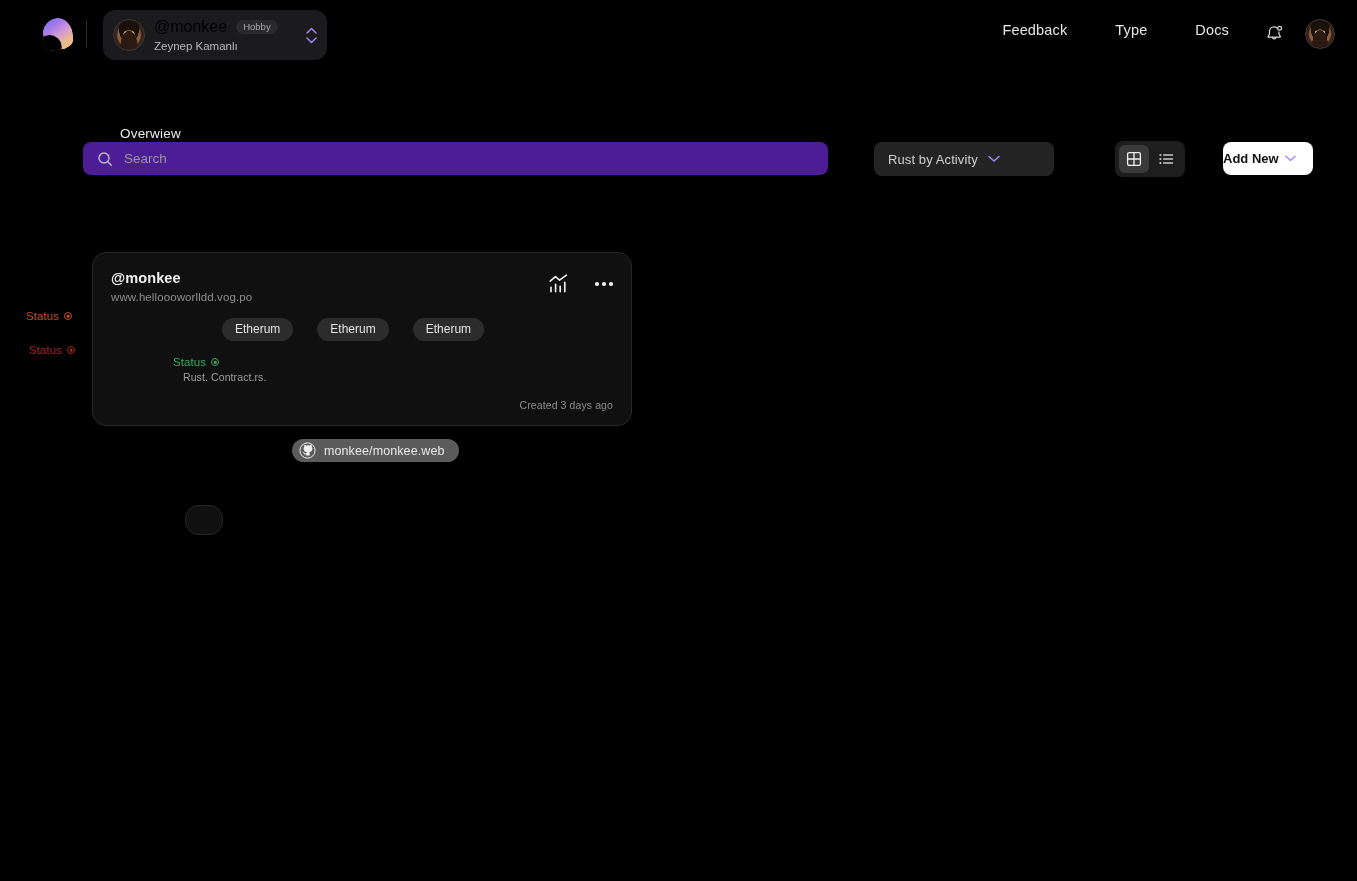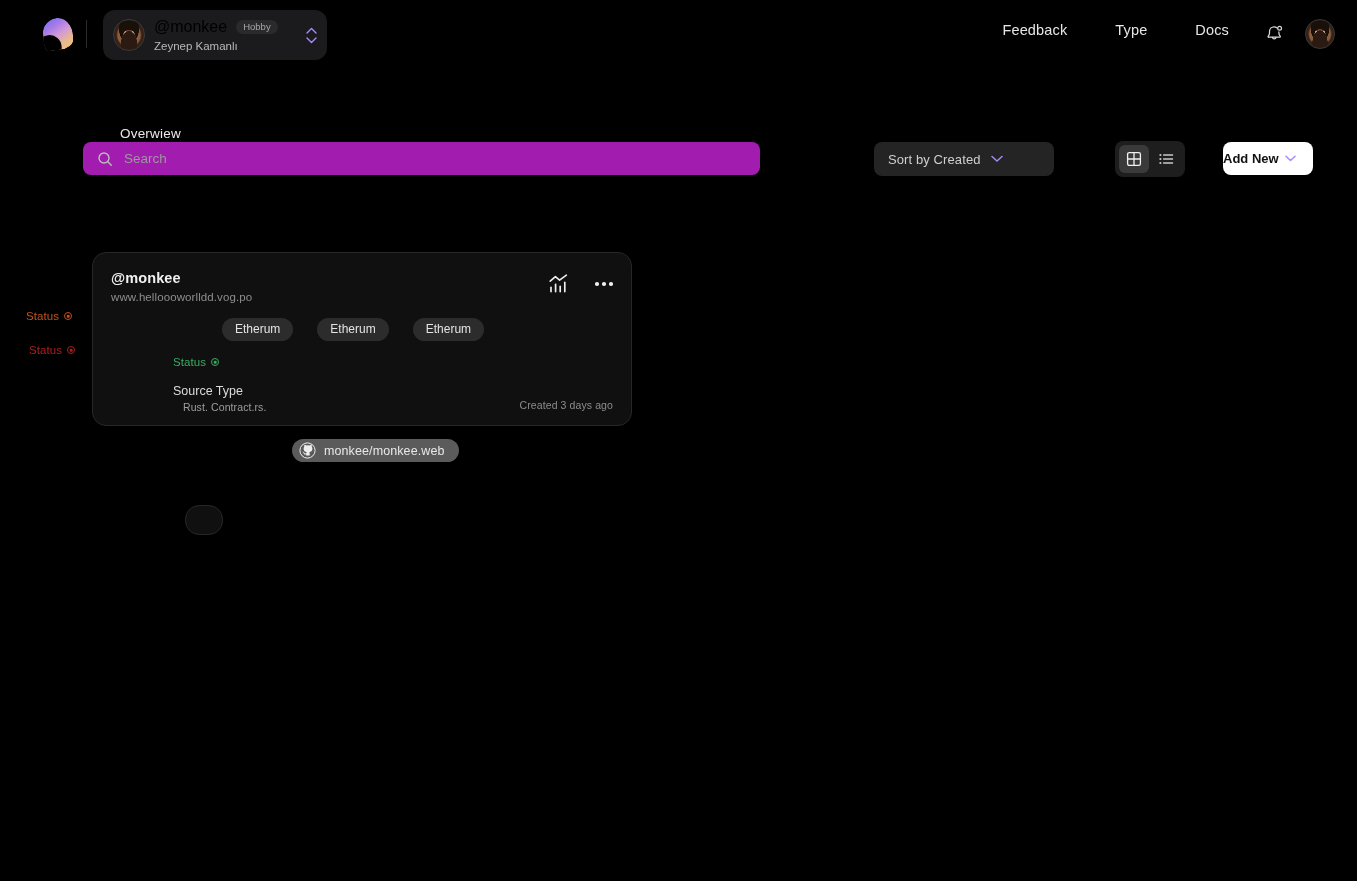--- a/index.html
+++ b/index.html
@@ -122,22 +122,22 @@
   .tab.active::after {
     content: ""; position: absolute; left: 0; right: 0; bottom: 0;
     height: 1.5px; background: #e6e6e6;
   }
 
   
   .controls { position: absolute; top: 142px; left: 0; width: 1357px; height: 34px; }
 
   .search-box {
     position: absolute; left: 83px; top: 0;
-    width: 677px; height: 33px;
-    background: #a21caf; border-radius: 8px;
+    width: 745px; height: 33px;
+    background: #4c1d95; border-radius: 8px;
     display: flex; align-items: center; padding-left: 14px; gap: 11px;
   }
   .search-input {
     flex: 1; background: transparent; border: 0; outline: none;
     color: #cfcfcf; font-size: 13.5px; font-family: inherit; height: 100%;
     padding-right: 14px;
   }
   .search-input::placeholder { color: #9a9a9a; }
 
   .sort-select {
@@ -302,21 +302,21 @@
 
     <div class="search-box">
       <svg width="16" height="16" viewBox="0 0 16 16">
         <circle cx="7" cy="7" r="5" stroke="#bdbdbd" stroke-width="1.4" fill="none"></circle>
         <path d="M10.8 10.8L14.3 14.3" stroke="#bdbdbd" stroke-width="1.4" stroke-linecap="round"></path>
       </svg>
       <input class="search-input" type="text" placeholder="Search" style="">
     </div>
 
     <div class="sort-select">
-      <span class="sort-label">Sort by Created</span>
+      <span class="sort-label">Rust by Activity</span>
       <svg width="12" height="8" viewBox="0 0 12 8">
         <path d="M1 1.5L6 6L11 1.5" stroke="#a78bfa" stroke-width="1.5" fill="none" stroke-linecap="round" stroke-linejoin="round"></path>
       </svg>
     </div>
 
     <div class="view-toggle">
       <button class="view-btn active">
         <svg width="16" height="16" viewBox="0 0 16 16">
           <rect x="1.6" y="1.6" width="12.8" height="12.8" rx="1.6" stroke="#f0f0f0" stroke-width="1.3" fill="none"></rect>
           <path d="M8 1.6V14.4M1.6 8H14.4" stroke="#f0f0f0" stroke-width="1.3"></path>
@@ -381,21 +381,20 @@
       <span class="tag">Etherum</span>
       <span class="tag">Etherum</span>
       <span class="tag">Etherum</span>
     </div>
 
     <div class="card-status">
       <span>Status</span>
       <span class="dot-ring"></span>
     </div>
 
-    <div class="source-type">Source Type</div>
     <div class="source-val">Rust. Contract.rs.</div>
 
     <div class="created">Created 3 days ago</div>
   </div>
 
   <div class="repo-pill">
     <svg width="17" height="17" viewBox="0 0 17 17">
       <circle cx="8.5" cy="8.5" r="7.6" stroke="#efefef" stroke-width="1" fill="none"></circle>
       <path d="M10.7 13.4v-1.9c0-.6-.2-1-.5-1.3 1.6-.2 3.2-.8 3.2-3.6 0-.8-.3-1.4-.7-1.9.1-.2.3-.9-.1-1.9 0 0-.6-.2-1.9.7a6.5 6.5 0 0 0-3.4 0C6 2.6 5.4 2.8 5.4 2.8c-.4 1-.2 1.7-.1 1.9-.4.5-.7 1.1-.7 1.9 0 2.8 1.6 3.4 3.2 3.6-.2.2-.4.5-.5 1-.4.2-1.5.5-2.2-.6 0 0-.4-.7-1.1-.8 0 0-.7 0-.1.5 0 0 .5.2.8 1.1 0 0 .4 1.4 2.5 1v1" fill="#efefef"></path>
     </svg>

